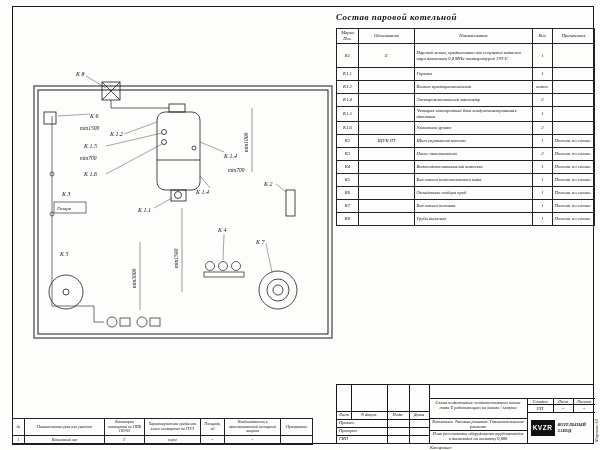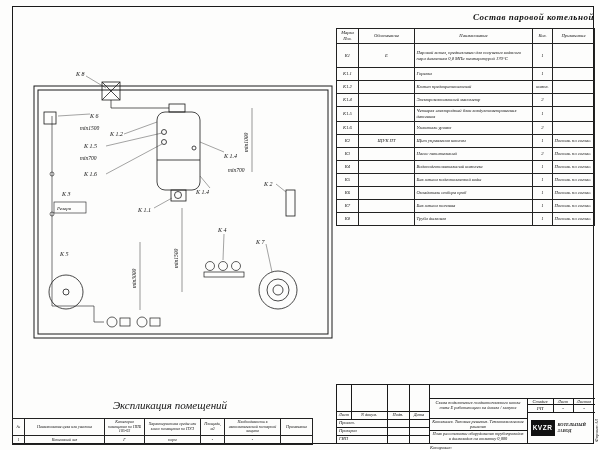--- a/index.html
+++ b/index.html
@@ -5,21 +5,21 @@
   html,body{margin:0;padding:0;background:#e8e8e8;}
   .sheet{position:relative;width:600px;height:450px;background:#fdfdfc;overflow:hidden;
          font-family:"Liberation Serif",serif;font-style:italic;color:#111;}
   .frame{position:absolute;left:12px;top:6px;right:6px;bottom:6px;border:1.3px solid #1a1a1a;}
   .plan-svg{position:absolute;left:14px;top:56px;}
   .ct{position:absolute;left:336px;top:28px;width:258px;border-collapse:collapse;table-layout:fixed;}
   .ct td{border:0.8px solid #222;font-size:4.6px;line-height:1.25;padding:0 1.5px;vertical-align:middle;
          overflow:hidden;}
   .ct .hd td{text-align:center;font-size:4.6px;}
   .ct td.c{text-align:center;}
-  .ct-title{position:absolute;left:336px;top:12px;width:258px;text-align:right;font-size:9px;
+  .ct-title{position:absolute;left:336px;top:12px;width:258px;text-align:left;font-size:9px;
             font-weight:bold;letter-spacing:0.5px;}
   .expl-title{position:absolute;left:60px;top:399px;width:220px;text-align:center;font-size:11px;}
   .et{position:absolute;left:12px;top:418px;width:300px;border-collapse:collapse;table-layout:fixed;}
   .et td{border:0.8px solid #222;font-size:4px;line-height:1.2;padding:0 1px;text-align:center;
          vertical-align:middle;overflow:hidden;}
   .tb{position:absolute;left:336px;top:384px;width:258px;height:60px;border:1px solid #1a1a1a;
       box-sizing:border-box;}
   .hl{position:absolute;height:1px;background:#1a1a1a;}
   .vl{position:absolute;width:1px;background:#1a1a1a;}
   .tcell{position:absolute;font-size:4.4px;line-height:1.15;overflow:hidden;}
@@ -255,21 +255,20 @@
       <tr style="height:13px">
         <td class="c">К8</td>
         <td class="c"></td>
         <td>Труба дымовая</td>
         <td class="c">1</td>
         <td>Постав. по соглас.</td>
       </tr>
     </tbody>
   </table>
 
-  <div class="expl-title">Экспликация помещений</div>
   <table class="et">
     <colgroup>
         <col style="width:12px">
         <col style="width:80px">
         <col style="width:40px">
         <col style="width:56px">
         <col style="width:24px">
         <col style="width:56px">
         <col style="width:32px">
       </colgroup>

